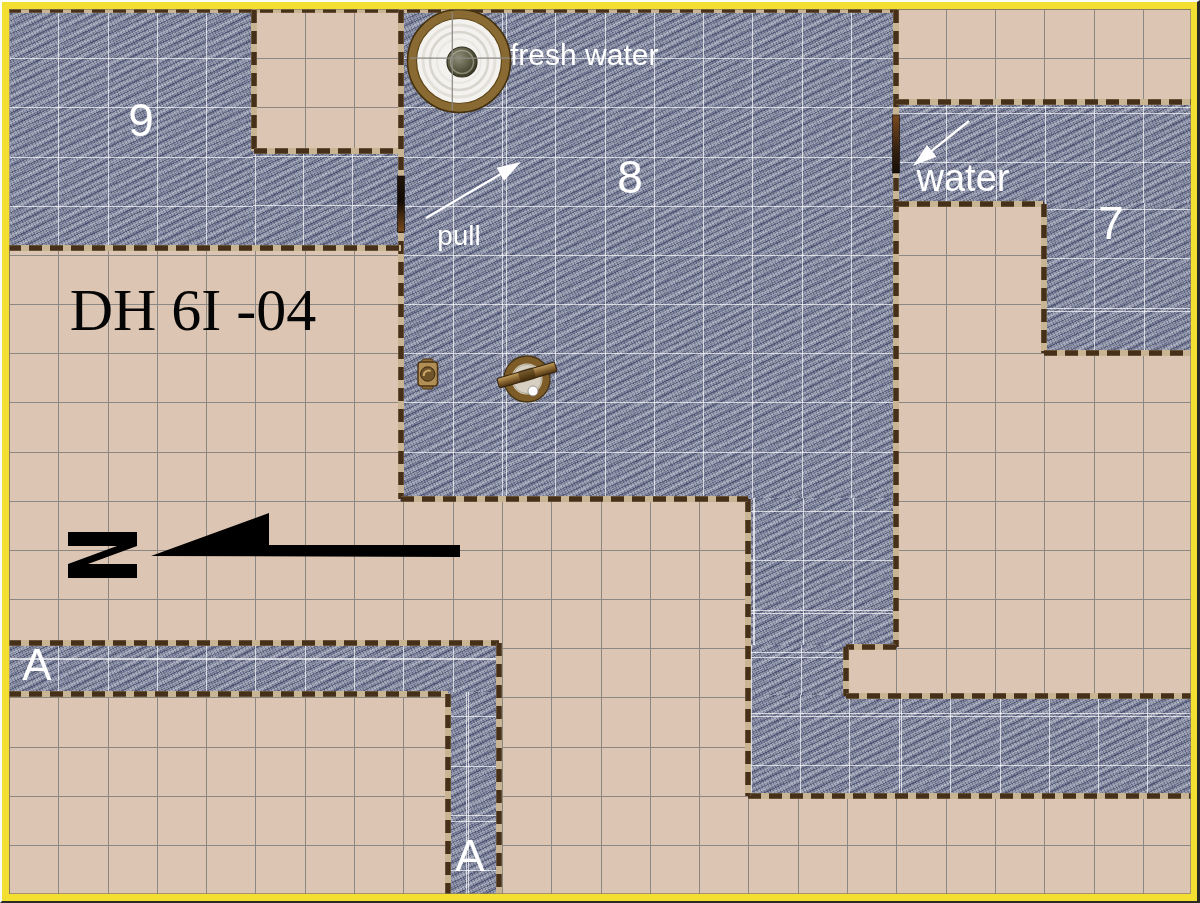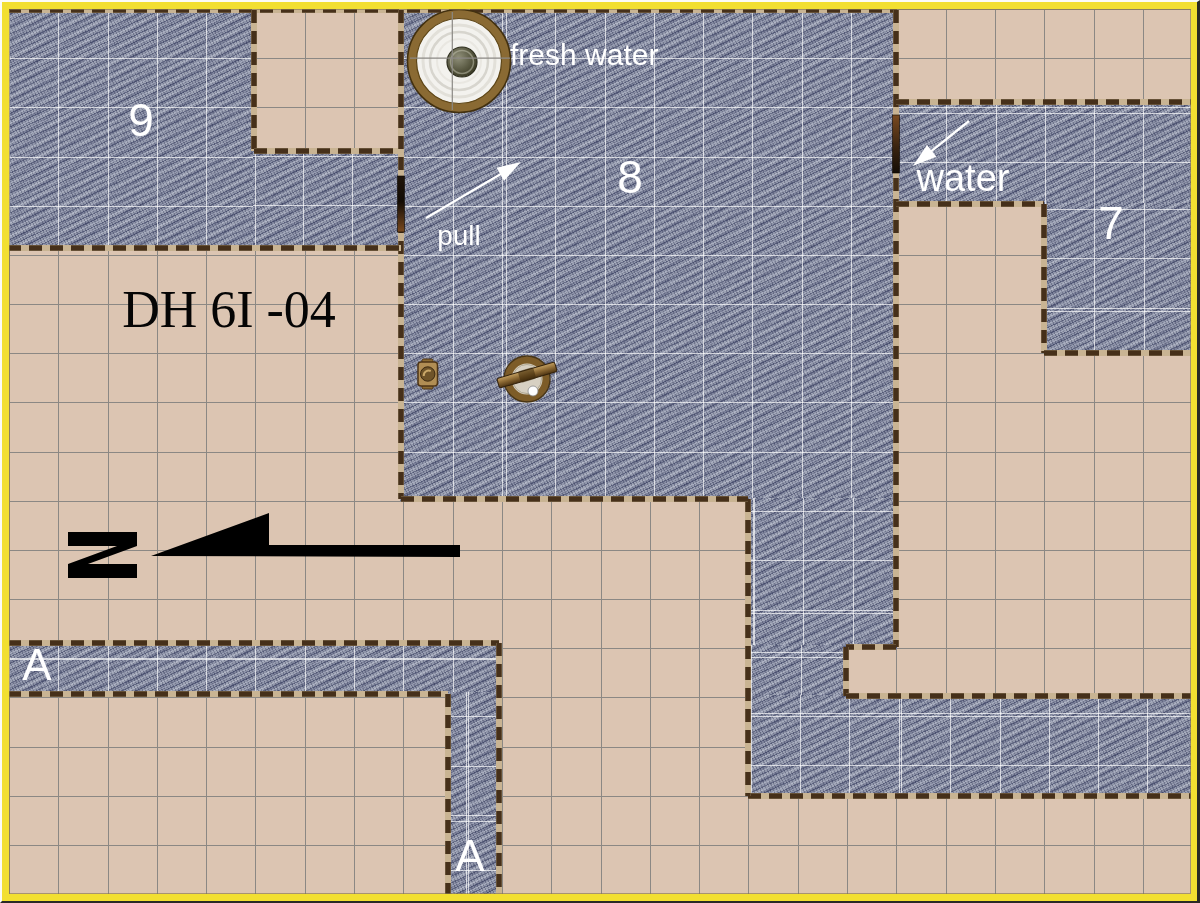--- a/index.html
+++ b/index.html
@@ -177,19 +177,19 @@
 
   <div id="labels">
       <div class="label sans" style="left: 141px; top: 121px; font-size: 46px; color: rgb(255, 255, 255);">9</div>
       <div class="label sans" style="left: 630px; top: 178px; font-size: 46px; color: rgb(255, 255, 255);">8</div>
       <div class="label sans" style="left: 1111px; top: 224px; font-size: 46px; color: rgb(255, 255, 255);">7</div>
       <div class="label sans" style="left: 37px; top: 666px; font-size: 44px; color: rgb(255, 255, 255);">A</div>
       <div class="label sans" style="left: 470px; top: 857px; font-size: 44px; color: rgb(255, 255, 255);">A</div>
       <div class="label sans left" style="left: 510px; top: 56px; font-size: 30px; color: rgb(255, 255, 255);">fresh water</div>
       <div class="label sans" style="left: 459px; top: 237px; font-size: 28px; color: rgb(255, 255, 255);">pull</div>
       <div class="label sans" style="left: 963px; top: 179px; font-size: 38px; color: rgb(255, 255, 255);">water</div>
-      <div class="label serif" style="left: 193px; top: 311px; font-size: 52px; color: rgb(5, 5, 5); margin-left: 36px;">DH 6I -04</div>
+      <div class="label serif" style="left: 193px; top: 311px; font-size: 60px; color: rgb(5, 5, 5);">DH 6I -04</div>
     </div>
 
   <div class="frame-line"></div>
   <div class="frame-yellow"></div>
   <div class="frame-outer"></div>
 </div>
 
 </body></html>

